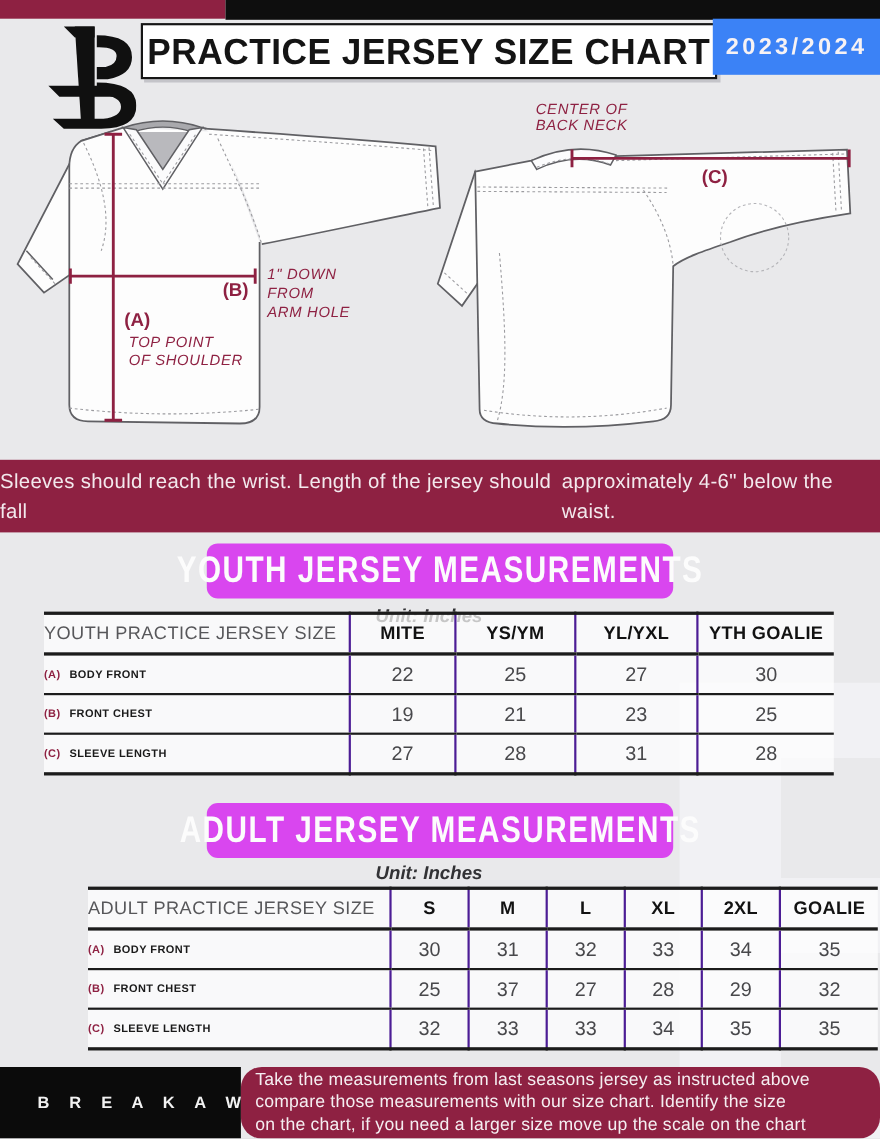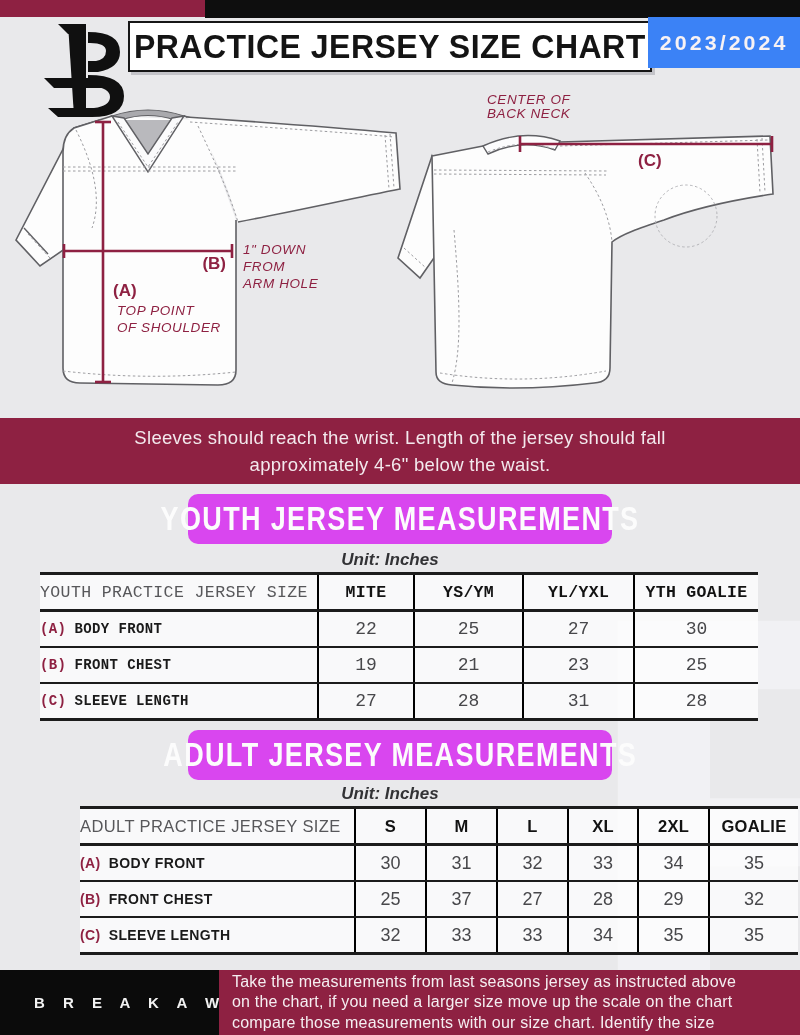--- a/index.html
+++ b/index.html
@@ -23,57 +23,57 @@
 
   .content{position:relative;z-index:1;}
 
   
   .diagram{position:absolute;left:0;top:70px;}
   .cap{font-family:"Liberation Sans",sans-serif;font-style:italic;font-size:13.5px;letter-spacing:0.6px;fill:#8E2142;}
   .tag-svg{font-family:"Liberation Sans",sans-serif;font-weight:bold;font-size:17px;fill:#8E2142;}
 
   
   .notice{position:absolute;left:0;top:418px;width:800px;height:66px;background:#8E2142;
-          display:flex;flex-direction:column;align-items:center;justify-content:center;}
+          display:flex;flex-direction:row;align-items:center;justify-content:center;}
   .notice div{color:#f3e9ed;font-size:18.5px;line-height:27px;letter-spacing:0.3px;}
 
   
   .pill{position:absolute;left:188px;width:424px;height:50px;background:#d946ef;border-radius:10px;
         display:flex;align-items:center;justify-content:center;}
   .pill span{color:#fcfcfc;font-size:30px;font-weight:bold;letter-spacing:1.5px;transform:scale(0.9,1.12);white-space:nowrap;}
   .pill.youth{top:494px;}
   .pill.adult{top:730px;}
   .unit{position:absolute;left:0;width:780px;text-align:center;font-style:italic;font-weight:bold;
         font-size:17px;color:#323235;}
   .unit.youth{top:550px;}
   .unit.adult{top:784px;}
 
   
   table.sizes{position:absolute;left:40px;width:718px;border-collapse:collapse;table-layout:fixed;
               background:rgba(255,255,255,0.72);}
-  table.sizes.youth{top:572px;font-family:Liberation Mono, monospace;}
+  table.sizes.youth{top:556px;}
   table.sizes.adult{top:806px;margin-left:40px;}
   table.sizes th,table.sizes td{padding:0;height:34px;vertical-align:middle;}
   table.sizes thead th{border-bottom:3px solid #1c1c1c;}
   table.sizes{border-top:3px solid #1c1c1c;border-bottom:3px solid #1c1c1c;}
   table.sizes tbody td{border-bottom:2px solid #1c1c1c;}
-  table.sizes tr > *+*{border-left:2px solid #000000;}
+  table.sizes tr > *+*{border-left:2px solid #4c1d95;}
   th.rowhead{ text-align:left;padding-left:20px;font-weight:normal;font-size:16.5px;color:#57575a;letter-spacing:0.4px;}
   th.colhead{ text-align:center;font-size:16.5px;font-weight:bold;color:#121212;letter-spacing:0.3px;}
-  td.rowlabel{text-align:left;padding-left:32px;font-size:14px;font-weight:bold;color:#1a1a1a;letter-spacing:0.4px;}
+  td.rowlabel{text-align:left;padding-left:32px;font-size:10px;font-weight:bold;color:#1a1a1a;letter-spacing:0.4px;}
   td.rowlabel .tag{color:#8E2142;font-weight:bold;margin-right:8px;}
   td.val{text-align:center;font-size:18px;color:#48484b;}
 
   
   .footer-black{position:absolute;left:0;top:970px;width:219px;height:65px;background:#0b0b0b;
                 display:flex;align-items:center;}
   .footer-logo{margin-left:24px;width:34px;height:38px;}
   .footer-brand{color:#f2f2f2;font-size:15px;font-weight:bold;letter-spacing:7px;margin-left:10px;white-space:nowrap;}
   .footer-maroon{position:absolute;left:219px;top:970px;width:581px;height:65px;background:#8E2142;
-                 display:flex;flex-direction:column;justify-content:center;padding-left:13px;box-sizing:border-box;}
+                 display:flex;flex-direction:column;justify-content:center;padding-left:13px;box-sizing:border-box;border-radius:19px;}
   .footer-maroon div{color:#f5eef1;font-size:16px;line-height:20.5px;letter-spacing:0.2px;}
 </style>
 </head>
 <body>
 
 <div class="page">
 
   <div class="watermark">B</div>
 
   <div class="content">
@@ -296,18 +296,18 @@
           <path d="M30 4 L58 4 L58 14 L40 14 Z"></path>
           <path d="M60 12 Q92 12 92 32 Q92 48 70 52 L60 52 L60 41 L68 41 Q78 39 78 31 Q78 23 62 23 L60 23 Z"></path>
           <path d="M60 55 Q96 55 96 76 Q96 97 64 97 L30 97 L20 88 L66 88 Q82 86 82 77 Q82 68 64 66 L60 66 Z"></path>
           <path d="M16 58 L78 58 L78 68 L26 68 Z"></path>
         </g>
       </svg>
       <span class="footer-brand">B R E A K A W A Y</span>
     </div>
     <div class="footer-maroon">
       <div>Take the measurements from last seasons jersey as instructed above</div>
+      <div>compare those measurements  with our size chart. Identify the size</div>
       <div>on the chart, if you need a larger size move up the scale on the chart</div>
-      <div>compare those measurements  with our size chart. Identify the size</div>
     </div>
 
   </div>
 </div>
 
 </body></html>

